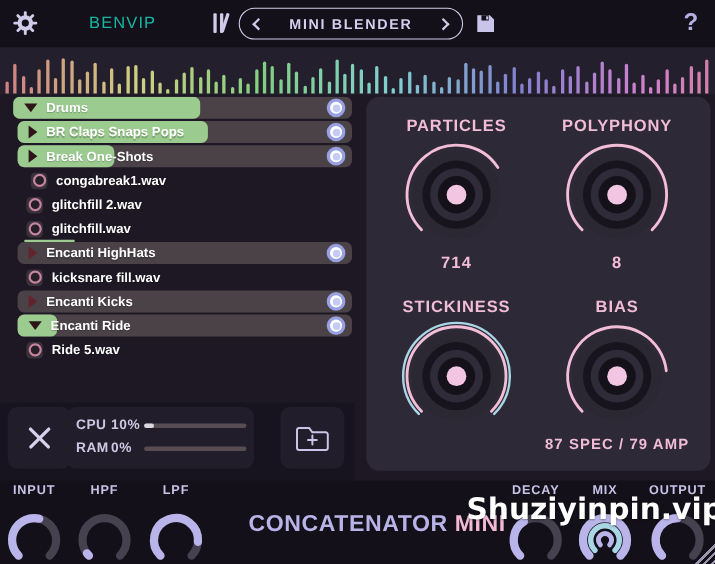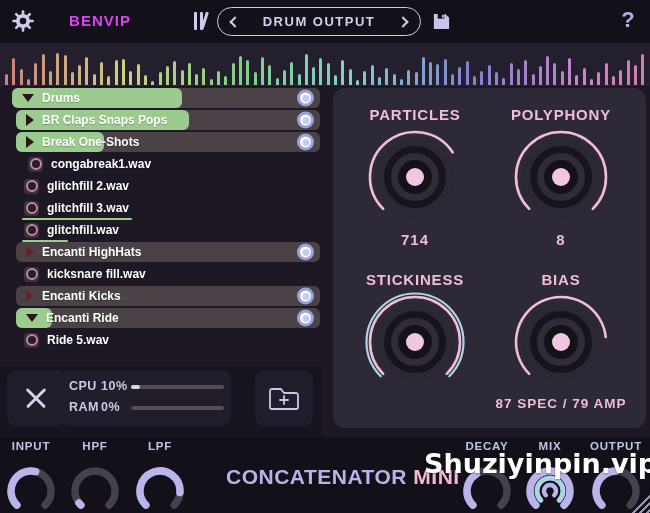--- a/index.html
+++ b/index.html
@@ -3,22 +3,22 @@
 <meta charset="utf-8">
 <style>
   * { margin:0; padding:0; box-sizing:border-box; }
   html,body { background:#0c0a10; }
   body { font-family:"Liberation Sans", sans-serif; }
   #app { position:relative; width:650px; height:513px; background:#1d1824; overflow:hidden; }
 
   
   .topbar { position:absolute; left:0; top:0; width:650px; height:43px; background:#131019; }
   .gear-btn { position:absolute; left:10px; top:8px; width:26px; height:26px; cursor:pointer; }
-  .brand { position:absolute; left:58px; top:12px; width:84px; text-align:center; color:#d946ef;
-           font-weight:bold; font-size:15px; letter-spacing:1px; }
+  .brand { position:absolute; left:58px; top:12px; width:84px; text-align:right; color:#14b8a6;
+           font-weight:normal; font-size:15px; letter-spacing:1px; }
   .panel-toggle { position:absolute; left:192px; top:12px; width:22px; height:18px; }
   .panel-toggle i { position:absolute; top:0; width:2.5px; height:18px; background:#cfcbe9; border-radius:1px; }
   .panel-toggle i:nth-child(1){ left:2px; }
   .panel-toggle i:nth-child(2){ left:8px; }
   .panel-toggle i:nth-child(3){ left:14px; transform:rotate(18deg); transform-origin:top center; }
   .preset-pill { position:absolute; left:217px; top:7px; width:204px; height:29px;
                  border:1.5px solid #cfcbe9; border-radius:15px; display:flex; align-items:center;
                  justify-content:space-between; padding:0 13px; }
   .chev { width:8px; height:8px; border-left:2px solid #cfcbe9; border-bottom:2px solid #cfcbe9; }
   .chev.left  { transform:rotate(45deg); }
@@ -112,21 +112,21 @@
       </svg>
     </div>
     <div class="brand">BENVIP</div>
     <div class="panel-toggle">
         <i></i>
         <i></i>
         <i></i>
       </div>
     <div class="preset-pill">
       <span class="chev left"></span>
-      <span class="preset-name">DRUM OUTPUT</span>
+      <span class="preset-name">MINI BLENDER</span>
       <span class="chev right"></span>
     </div>
     <div class="save-btn">
       <svg width="19" height="19" viewBox="0 0 20 20">
         <path d="M2 2 h12 l4 4 v12 h-16 z" fill="#c9c5ea"></path>
         <rect x="6" y="2" width="7" height="5" fill="#131019"></rect>
         <rect x="10.5" y="3" width="2" height="3" fill="#c9c5ea"></rect>
       </svg>
     </div>
     <div class="help-btn">?</div>
@@ -245,25 +245,20 @@
       <div class="row file" style="margin-left: 24px; width: 296px;">
         <span class="fileicon"></span>
         <span class="rowlabel">congabreak1.wav</span>
       </div>
       <div class="row file" style="margin-left: 20px; width: 296px;">
         <span class="fileicon"></span>
         <span class="rowlabel">glitchfill 2.wav</span>
       </div>
       <div class="row file" style="margin-left: 20px; width: 296px;">
         <span class="fileicon"></span>
-        <span class="rowlabel">glitchfill 3.wav</span>
-        <div class="uline" style="width: 110px;"></div>
-      </div>
-      <div class="row file" style="margin-left: 20px; width: 296px;">
-        <span class="fileicon"></span>
         <span class="rowlabel">glitchfill.wav</span>
         <div class="uline" style="width: 46px;"></div>
       </div>
       <div class="row folder" style="margin-left: 12px; width: 304px;">
         <span class="tri right maroon"></span>
         <span class="rowlabel">Encanti HighHats</span>
         <div class="radio"></div>
       </div>
       <div class="row file" style="margin-left: 20px; width: 296px;">
         <span class="fileicon"></span>

